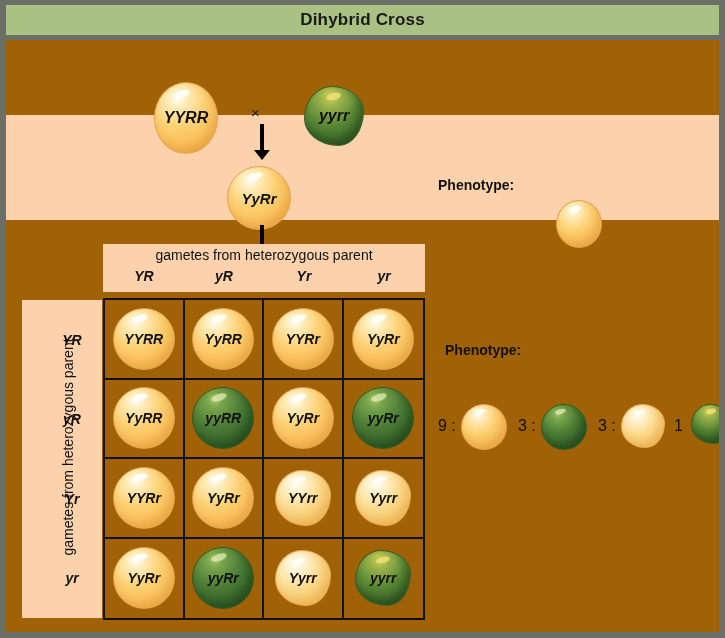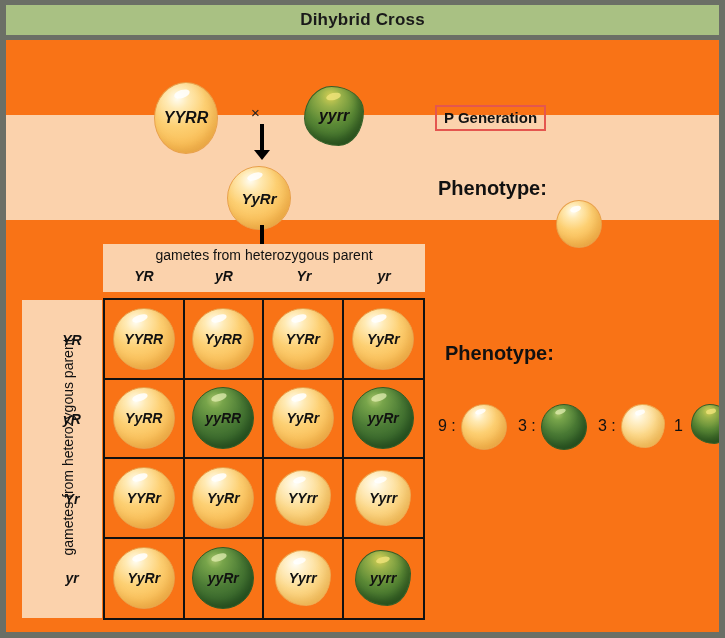--- a/index.html
+++ b/index.html
@@ -22,21 +22,21 @@
     background:#a9c183;
     display:flex;align-items:center;justify-content:center;
     box-sizing:border-box;
   }
   .title-bar span{
     font-size:17px;font-weight:bold;color:#1a1a1a;letter-spacing:.2px;
   }
   
   .body-panel{
     position:absolute;left:6px;top:40px;width:713px;height:592px;
-    background:#f97316;
+    background:#a16207;
     overflow:hidden;
   }
   
   .f1-band{
     position:absolute;left:0;top:75px;width:713px;height:105px;
     background:#fbd2ac;
   }
   
   .pea{
     position:absolute;
@@ -132,21 +132,21 @@
     font-size:15px;font-weight:bold;color:#111;
     white-space:nowrap;
     box-sizing:border-box;
   }
   .gen-box sub{font-size:10px;font-weight:bold;}
   .gen-p{left:429px;top:65px;}
   .gen-f1{left:429px;top:132px;}
   .gen-f2{left:429px;top:260px;}
   
   .phen-label{
-    position:absolute;font-size:20px;font-weight:bold;color:#111;
+    position:absolute;font-size:14px;font-weight:bold;color:#111;
     white-space:nowrap;
   }
   .phen-f1{left:432px;top:137px;}
   .f1-phen-pea{left:550px;top:160px;width:46px;height:48px;}
   .phen-f2{left:439px;top:302px;}
   
   .gam-top{
     position:absolute;left:97px;top:204px;width:322px;height:48px;
     background:#fbd2ac;
   }
@@ -234,23 +234,20 @@
     <div class="pea round-yellow p-pea">
       <span class="lbl">YYRR</span>
     </div>
 
     <div class="cross-sym">×</div>
 
     <div class="pea wrinkled-green p-green">
       <span class="lbl">yyrr</span>
     </div>
 
-    <div class="gen-box gen-p">
-      <span>P Generation</span>
-    </div>
 
     <div class="arrow arrow1">
       <div class="shaft"></div>
       <div class="head"></div>
     </div>
 
     <div class="pea round-yellow f1-pea">
       <span class="lbl">YyRr</span>
     </div>
 

